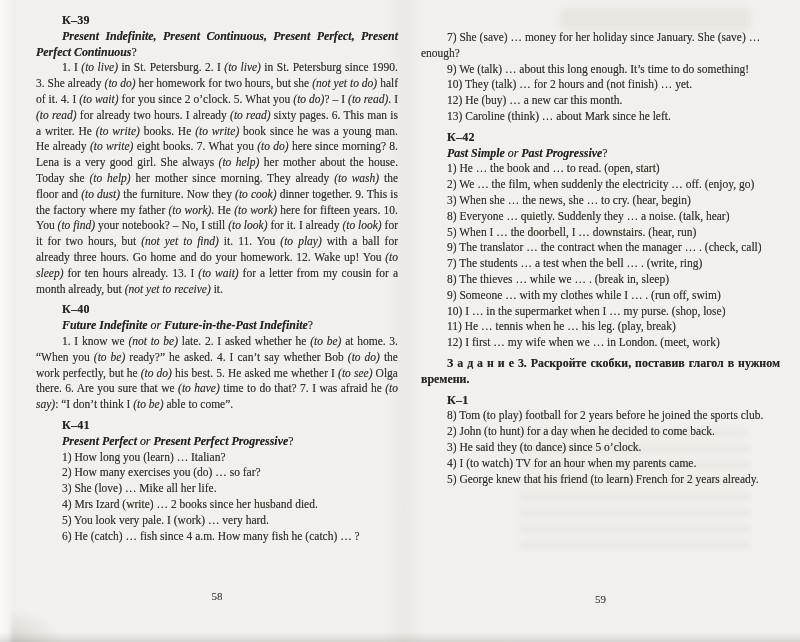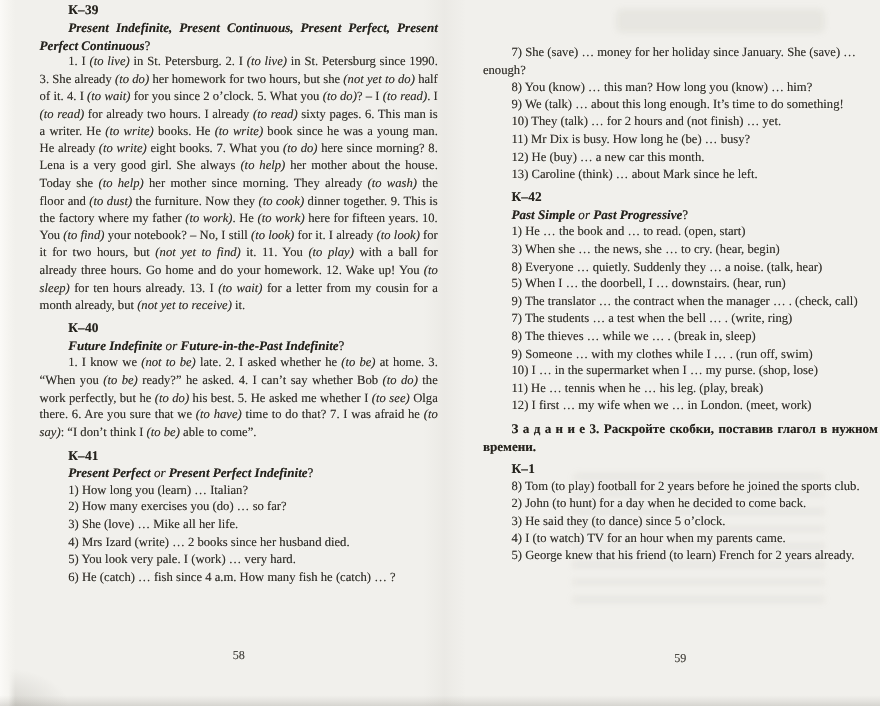--- a/index.html
+++ b/index.html
@@ -26,22 +26,22 @@
   }
   .artifact{position:absolute;z-index:1;filter:blur(3px);background:rgba(150,144,132,.10);border-radius:6px;}
   .a1{left:560px;top:8px;width:190px;height:22px;}
   .a2{left:520px;top:430px;width:230px;height:120px;background:
       repeating-linear-gradient(180deg,rgba(150,144,132,.09) 0 6px,rgba(150,144,132,0) 6px 16px);}
   .page{
     position:absolute;top:0;height:642px;z-index:2;box-sizing:border-box;
     font-size:11.5px;line-height:15.8px;
     text-shadow:0 0 .45px rgba(52,50,44,.55);
   }
-  .page-left{left:36px;width:362px;padding-top:2px;}
-  .page-right{left:439px;width:359px;padding-top:41px;}
+  .page-left{left:36px;width:362px;padding-top:13px;}
+  .page-right{left:421px;width:359px;padding-top:30px;}
   .sec{margin:0;}
   .sec + .sec{margin-top:5px;}
   p{margin:0;}
   .code{font-weight:bold;font-size:12.1px;margin-left:26px;color:#26241e;letter-spacing:.2px;}
   .subtitle{text-indent:26px;text-align:justify;font-size:11.9px;color:#26241e;}
   .body-par{text-indent:26px;text-align:justify;}
   .item{text-indent:26px;text-align:left;}
   .task-heading{font-weight:bold;text-indent:26px;text-align:justify;font-size:11.9px;color:#26241e;}
   .page-number{position:absolute;left:0;right:0;text-align:center;font-size:11px;color:#4c4a44;}
   .pn-left{top:589px;}
@@ -61,45 +61,44 @@
       <p class="subtitle"><span style="font-weight: bold; font-style: italic;">Present Indefinite, Present Continuous, Present Perfect, Present Perfect Continuous</span><span style="font-weight: normal; font-style: normal;">?</span></p>
       <p class="body-par">1. I <i>(to live)</i> in St. Petersburg. 2. I <i>(to live)</i> in St. Petersburg since 1990. 3. She already <i>(to do)</i> her homework for two hours, but she <i>(not yet to do)</i> half of it. 4. I <i>(to wait)</i> for you since 2 o’clock. 5. What you <i>(to do)</i>? – I <i>(to read)</i>. I <i>(to read)</i> for already two hours. I already <i>(to read)</i> sixty pages. 6. This man is a writer. He <i>(to write)</i> books. He <i>(to write)</i> book since he was a young man. He already <i>(to write)</i> eight books. 7. What you <i>(to do)</i> here since morning? 8. Lena is a very good girl. She always <i>(to help)</i> her mother about the house. Today she <i>(to help)</i> her mother since morning. They already <i>(to wash)</i> the floor and <i>(to dust)</i> the furniture. Now they <i>(to cook)</i> dinner together. 9. This is the factory where my father <i>(to work)</i>. He <i>(to work)</i> here for fifteen years. 10. You <i>(to find)</i> your notebook? – No, I still <i>(to look)</i> for it. I already <i>(to look)</i> for it for two hours, but <i>(not yet to find)</i> it. 11. You <i>(to play)</i> with a ball for already three hours. Go home and do your homework. 12. Wake up! You <i>(to sleep)</i> for ten hours already. 13. I <i>(to wait)</i> for a letter from my cousin for a month already, but <i>(not yet to receive)</i> it.</p>
     </div>
     <div class="sec">
       <p class="code">К–40</p>
       <p class="subtitle"><span style="font-weight: bold; font-style: italic;">Future Indefinite</span><span style="font-weight: normal; font-style: italic;"> or </span><span style="font-weight: bold; font-style: italic;">Future-in-the-Past Indefinite</span><span style="font-weight: normal; font-style: normal;">?</span></p>
       <p class="body-par">1. I know we <i>(not to be)</i> late. 2. I asked whether he <i>(to be)</i> at home. 3. “When you <i>(to be)</i> ready?” he asked. 4. I can’t say whether Bob <i>(to do)</i> the work perfectly, but he <i>(to do)</i> his best. 5. He asked me whether I <i>(to see)</i> Olga there. 6. Are you sure that we <i>(to have)</i> time to do that? 7. I was afraid he <i>(to say)</i>: “I don’t think I <i>(to be)</i> able to come”.</p>
     </div>
     <div class="sec">
       <p class="code">К–41</p>
-      <p class="subtitle"><span style="font-weight: bold; font-style: italic;">Present Perfect</span><span style="font-weight: normal; font-style: italic;"> or </span><span style="font-weight: bold; font-style: italic;">Present Perfect Indefinite</span><span style="font-weight: normal; font-style: normal;">?</span></p>
+      <p class="subtitle"><span style="font-weight: bold; font-style: italic;">Present Perfect</span><span style="font-weight: normal; font-style: italic;"> or </span><span style="font-weight: bold; font-style: italic;">Present Perfect Progressive</span><span style="font-weight: normal; font-style: normal;">?</span></p>
       <p class="item">1) How long you (learn) … Italian?</p>
       <p class="item">2) How many exercises you (do) … so far?</p>
       <p class="item">3) She (love) … Mike all her life.</p>
       <p class="item">4) Mrs Izard (write) … 2 books since her husband died.</p>
       <p class="item">5) You look very pale. I (work) … very hard.</p>
       <p class="item">6) He (catch) … fish since 4 a.m. How many fish he (catch) … ?</p>
     </div>
     <p class="page-number pn-left">58</p>
   </section>
 
   <section class="page page-right">
     <div class="sec">
       <p class="item">7) She (save) … money for her holiday since January. She (save) … enough?</p>
-      <p class="item">8) You (know) … this man? How long you (know) … him?</p>
       <p class="item">9) We (talk) … about this long enough. It’s time to do something!</p>
       <p class="item">10) They (talk) … for 2 hours and (not finish) … yet.</p>
-      <p class="item">11) Mr Dix is busy. How long he (be) … busy?</p>
       <p class="item">12) He (buy) … a new car this month.</p>
       <p class="item">13) Caroline (think) … about Mark since he left.</p>
     </div>
     <div class="sec">
       <p class="code">К–42</p>
       <p class="subtitle"><span style="font-weight: bold; font-style: italic;">Past Simple</span><span style="font-weight: normal; font-style: italic;"> or </span><span style="font-weight: bold; font-style: italic;">Past Progressive</span><span style="font-weight: normal; font-style: normal;">?</span></p>
       <p class="item">1) He … the book and … to read. (open, start)</p>
+      <p class="item">2) We … the film, when suddenly the electricity … off. (enjoy, go)</p>
       <p class="item">3) When she … the news, she … to cry. (hear, begin)</p>
       <p class="item">8) Everyone … quietly. Suddenly they … a noise. (talk, hear)</p>
       <p class="item">5) When I … the doorbell, I … downstairs. (hear, run)</p>
       <p class="item">9) The translator … the contract when the manager … . (check, call)</p>
       <p class="item">7) The students … a test when the bell … . (write, ring)</p>
       <p class="item">8) The thieves … while we … . (break in, sleep)</p>
       <p class="item">9) Someone … with my clothes while I … . (run off, swim)</p>
       <p class="item">10) I … in the supermarket when I … my purse. (shop, lose)</p>
       <p class="item">11) He … tennis when he … his leg. (play, break)</p>
       <p class="item">12) I first … my wife when we … in London. (meet, work)</p>

